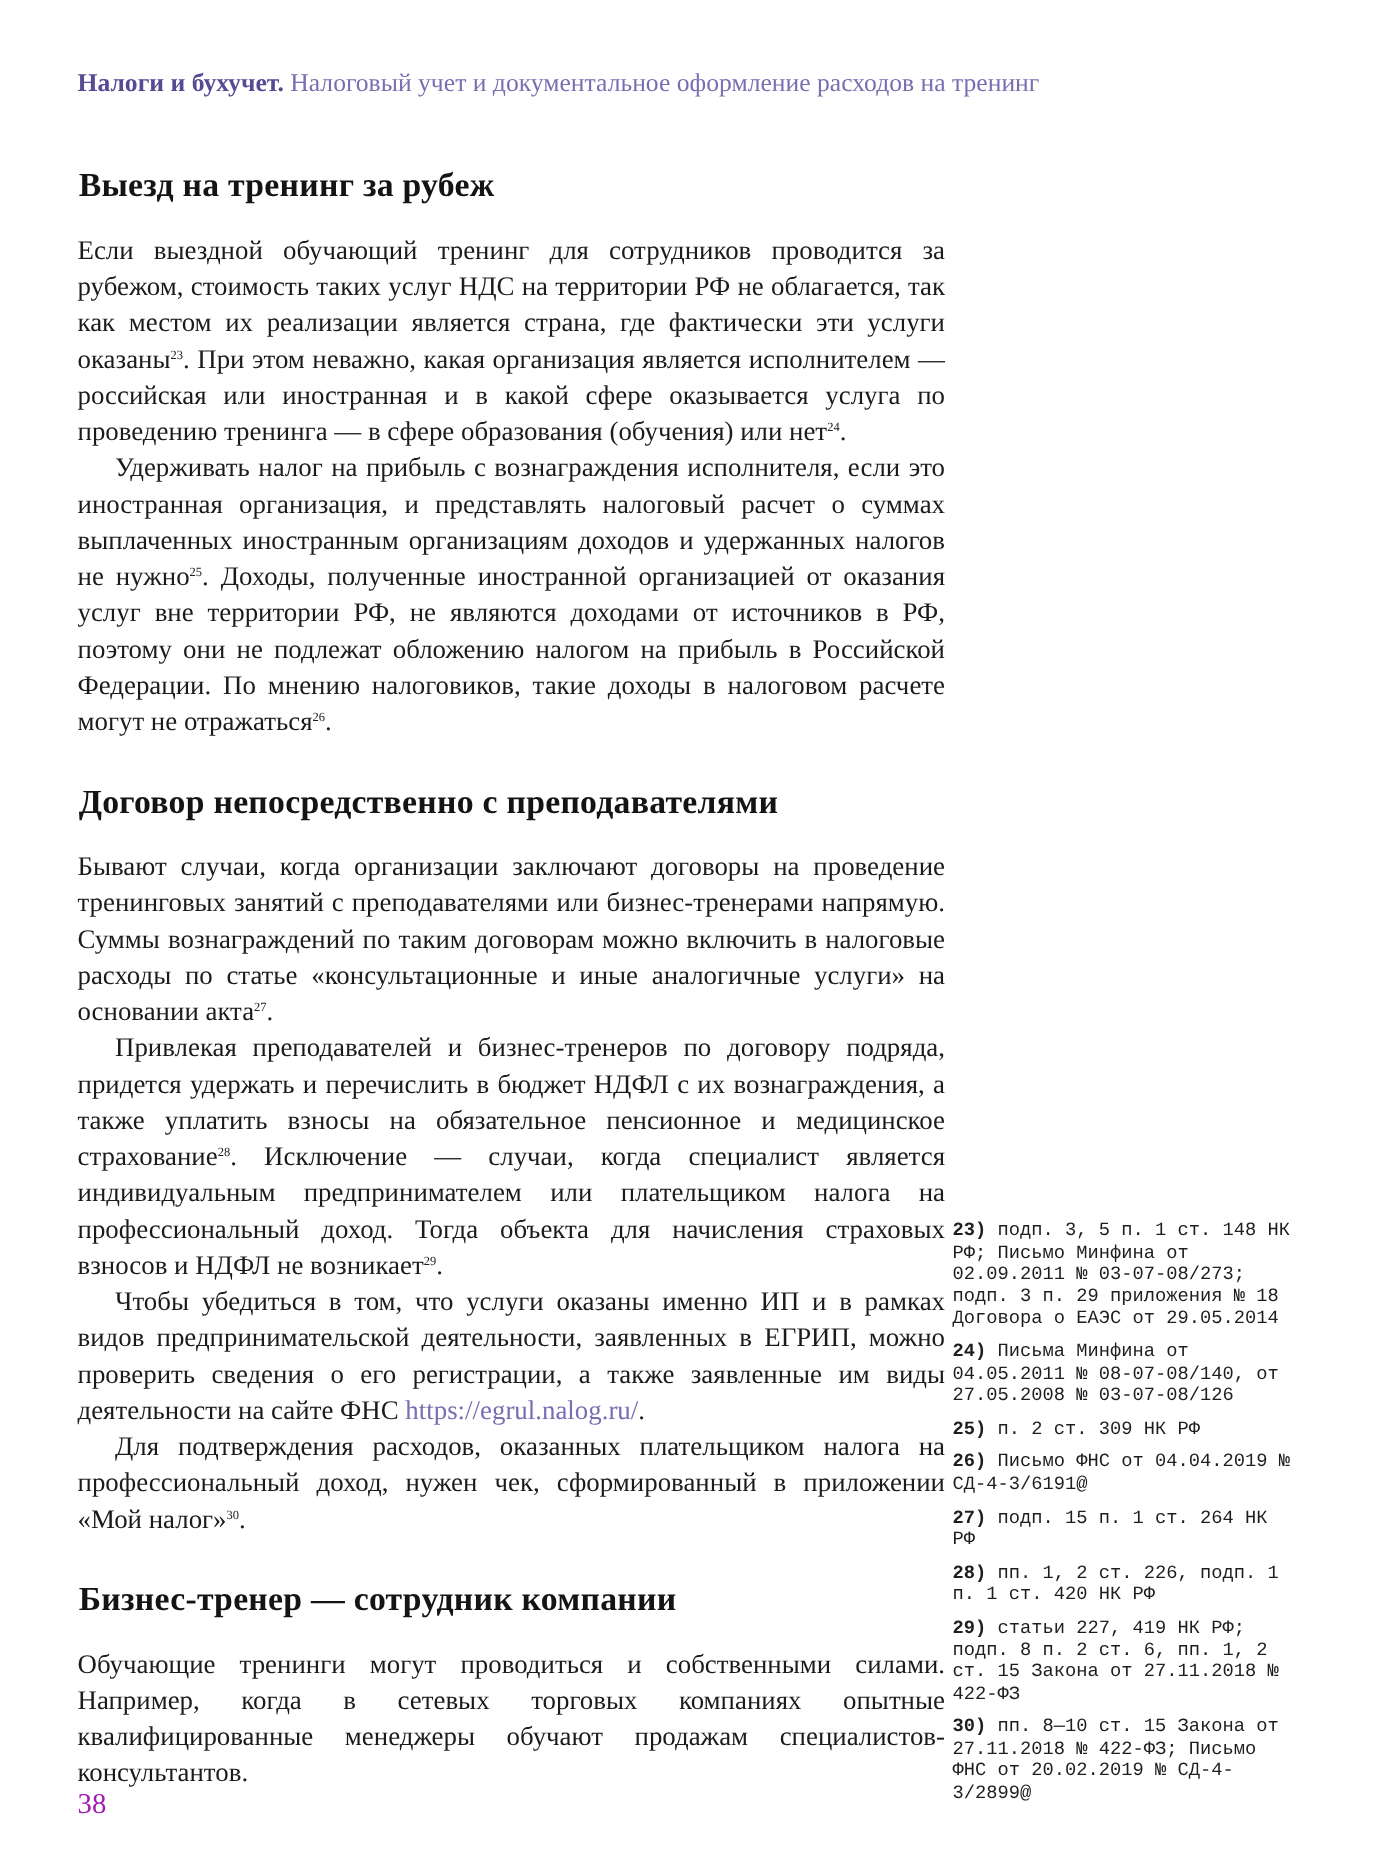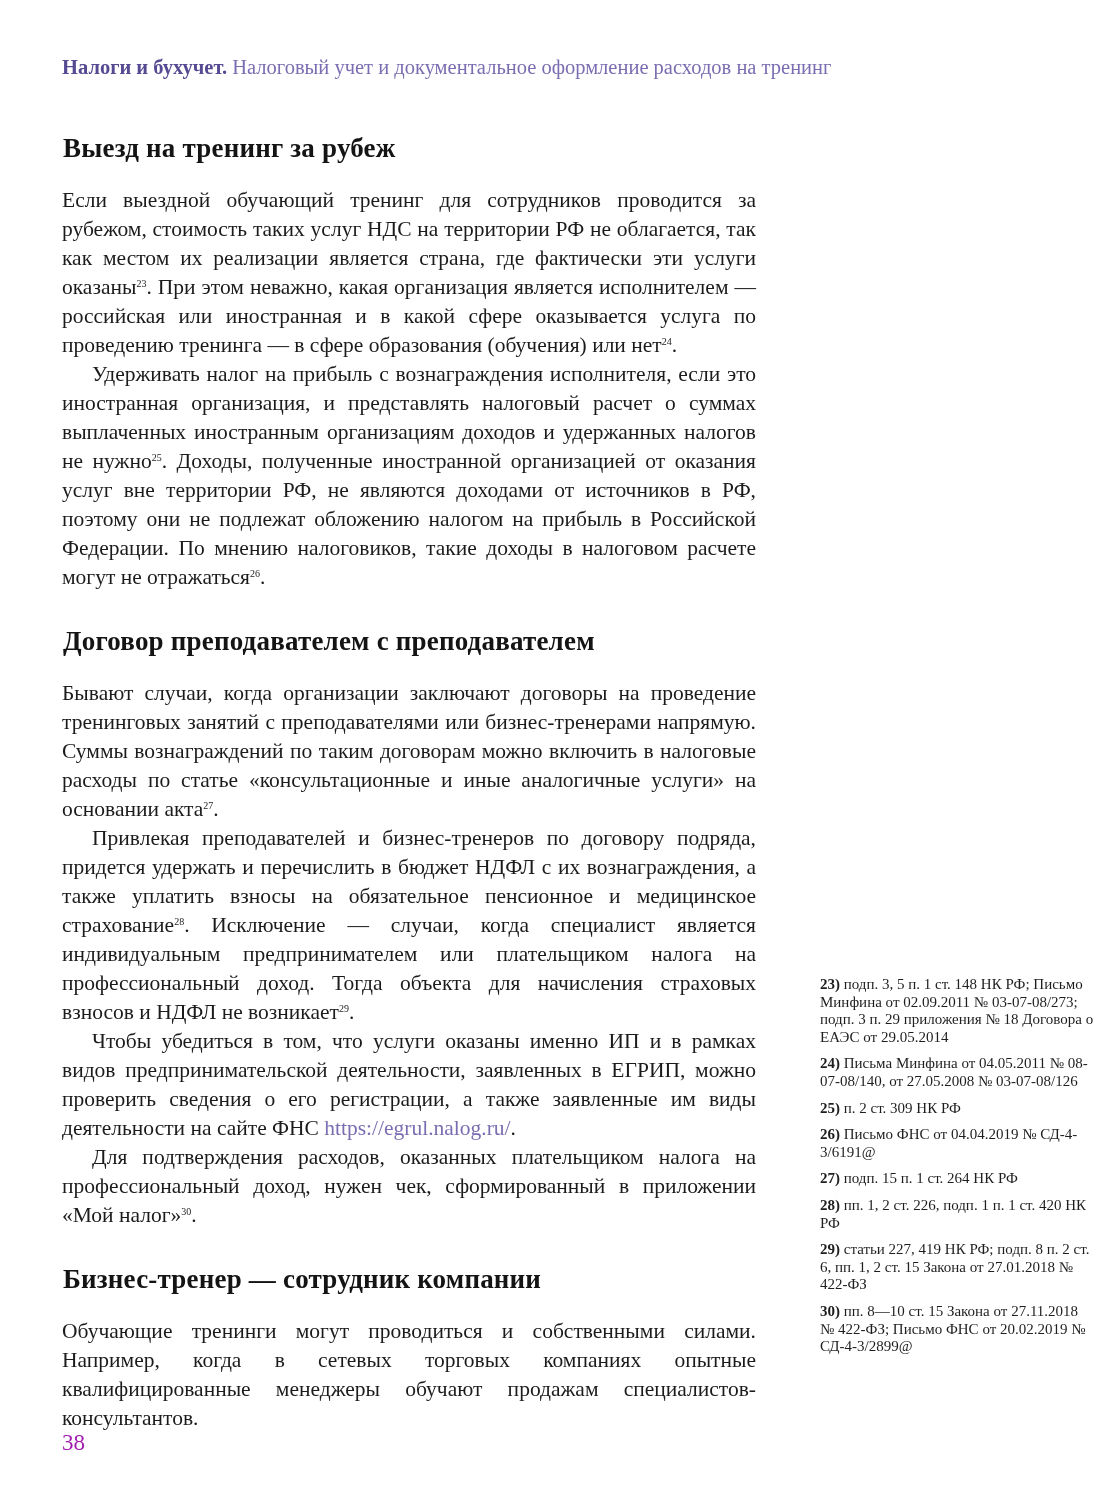--- a/index.html
+++ b/index.html
@@ -65,23 +65,24 @@
     letter-spacing: 0;
   }
   .main-col .link {
     color: #7b6db1;
     text-decoration: none;
     cursor: pointer;
   }
 
   .footnotes {
     position: absolute;
-    left: 820px;
+    left: 762px;
     top: 976px;
     width: 274px;
+    font-family: Liberation Mono, monospace;
   }
   .footnotes .note {
     font-size: 15px;
     line-height: 17.6px;
     color: #1e1e1e;
     margin-bottom: 9px;
     text-align: left;
   }
   .footnotes .note b {
     font-weight: bold;
@@ -103,36 +104,36 @@
   <span class="title">Налоговый учет и документальное оформление расходов на тренинг</span>
 </header>
 
 <main class="main-col" id="sections">
     <section>
       <h2>Выезд на тренинг за рубеж</h2>
       <p class=""><span>Если выездной обучающий тренинг для сотрудников проводится за рубежом, стоимость таких услуг НДС на территории РФ не облагается, так как местом их реализации является страна, где фактически эти услуги оказаны</span><sup>23</sup><span>. При этом неважно, какая организация является исполнителем — российская или иностранная и в какой сфере оказывается услуга по проведению тренинга — в сфере образования (обучения) или нет</span><sup>24</sup><span>.</span></p>
       <p class="indent"><span>Удерживать налог на прибыль с вознаграждения исполнителя, если это иностранная организация, и представлять налоговый расчет о суммах выплаченных иностранным организациям доходов и удержанных налогов не нужно</span><sup>25</sup><span>. Доходы, полученные иностранной организацией от оказания услуг вне территории РФ, не являются доходами от источников в РФ, поэтому они не подлежат обложению налогом на прибыль в Российской Федерации. По мнению налоговиков, такие доходы в налоговом расчете могут не отражаться</span><sup>26</sup><span>.</span></p>
     </section>
     <section>
-      <h2>Договор преподавателем с преподавателем</h2>
+      <h2>Договор непосредственно с преподавателями</h2>
       <p class=""><span>Бывают случаи, когда организации заключают договоры на проведение тренинговых занятий с преподавателями или бизнес-тренерами напрямую. Суммы вознаграждений по таким договорам можно включить в налоговые расходы по статье «консультационные и иные аналогичные услуги» на основании акта</span><sup>27</sup><span>.</span></p>
       <p class="indent"><span>Привлекая преподавателей и бизнес-тренеров по договору подряда, придется удержать и перечислить в бюджет НДФЛ с их вознаграждения, а также уплатить взносы на обязательное пенсионное и медицинское страхование</span><sup>28</sup><span>. Исключение — случаи, когда специалист является индивидуальным предпринимателем или плательщиком налога на профессиональный доход. Тогда объекта для начисления страховых взносов и НДФЛ не возникает</span><sup>29</sup><span>.</span></p>
       <p class="indent"><span>Чтобы убедиться в том, что услуги оказаны именно ИП и в рамках видов предпринимательской деятельности, заявленных в ЕГРИП, можно проверить сведения о его регистрации, а также заявленные им виды деятельности на сайте ФНС </span><span class="link">https://egrul.nalog.ru/</span><span>.</span></p>
       <p class="indent"><span>Для подтверждения расходов, оказанных плательщиком налога на профессиональный доход, нужен чек, сформированный в приложении «Мой налог»</span><sup>30</sup><span>.</span></p>
     </section>
     <section>
       <h2>Бизнес-тренер — сотрудник компании</h2>
       <p class=""><span>Обучающие тренинги могут проводиться и собственными силами. Например, когда в сетевых торговых компаниях опытные квалифицированные менеджеры обучают продажам специалистов-консультантов.</span></p>
     </section>
   </main>
 
 <aside class="footnotes" id="footnotes">
     <div class="note"><b>23) </b><span>подп. 3, 5 п. 1 ст. 148 НК РФ; Письмо Минфина от 02.09.2011 № 03-07-08/273; подп. 3 п. 29 приложения № 18 Договора о ЕАЭС от 29.05.2014</span></div>
     <div class="note"><b>24) </b><span>Письма Минфина от 04.05.2011 № 08-07-08/140, от 27.05.2008 № 03-07-08/126</span></div>
     <div class="note"><b>25) </b><span>п. 2 ст. 309 НК РФ</span></div>
     <div class="note"><b>26) </b><span>Письмо ФНС от 04.04.2019 № СД-4-3/6191@</span></div>
     <div class="note"><b>27) </b><span>подп. 15 п. 1 ст. 264 НК РФ</span></div>
     <div class="note"><b>28) </b><span>пп. 1, 2 ст. 226, подп. 1 п. 1 ст. 420 НК РФ</span></div>
-    <div class="note"><b>29) </b><span>статьи 227, 419 НК РФ; подп. 8 п. 2 ст. 6, пп. 1, 2 ст. 15 Закона от 27.01.2018 № 422-ФЗ</span></div>
+    <div class="note"><b>29) </b><span>статьи 227, 419 НК РФ; подп. 8 п. 2 ст. 6, пп. 1, 2 ст. 15 Закона от 27.11.2018 № 422-ФЗ</span></div>
     <div class="note"><b>30) </b><span>пп. 8—10 ст. 15 Закона от 27.11.2018 № 422-ФЗ; Письмо ФНС от 20.02.2019 № СД-4-3/2899@</span></div>
   </aside>
 
 <div class="page-number">38</div>
 
 </body></html>

